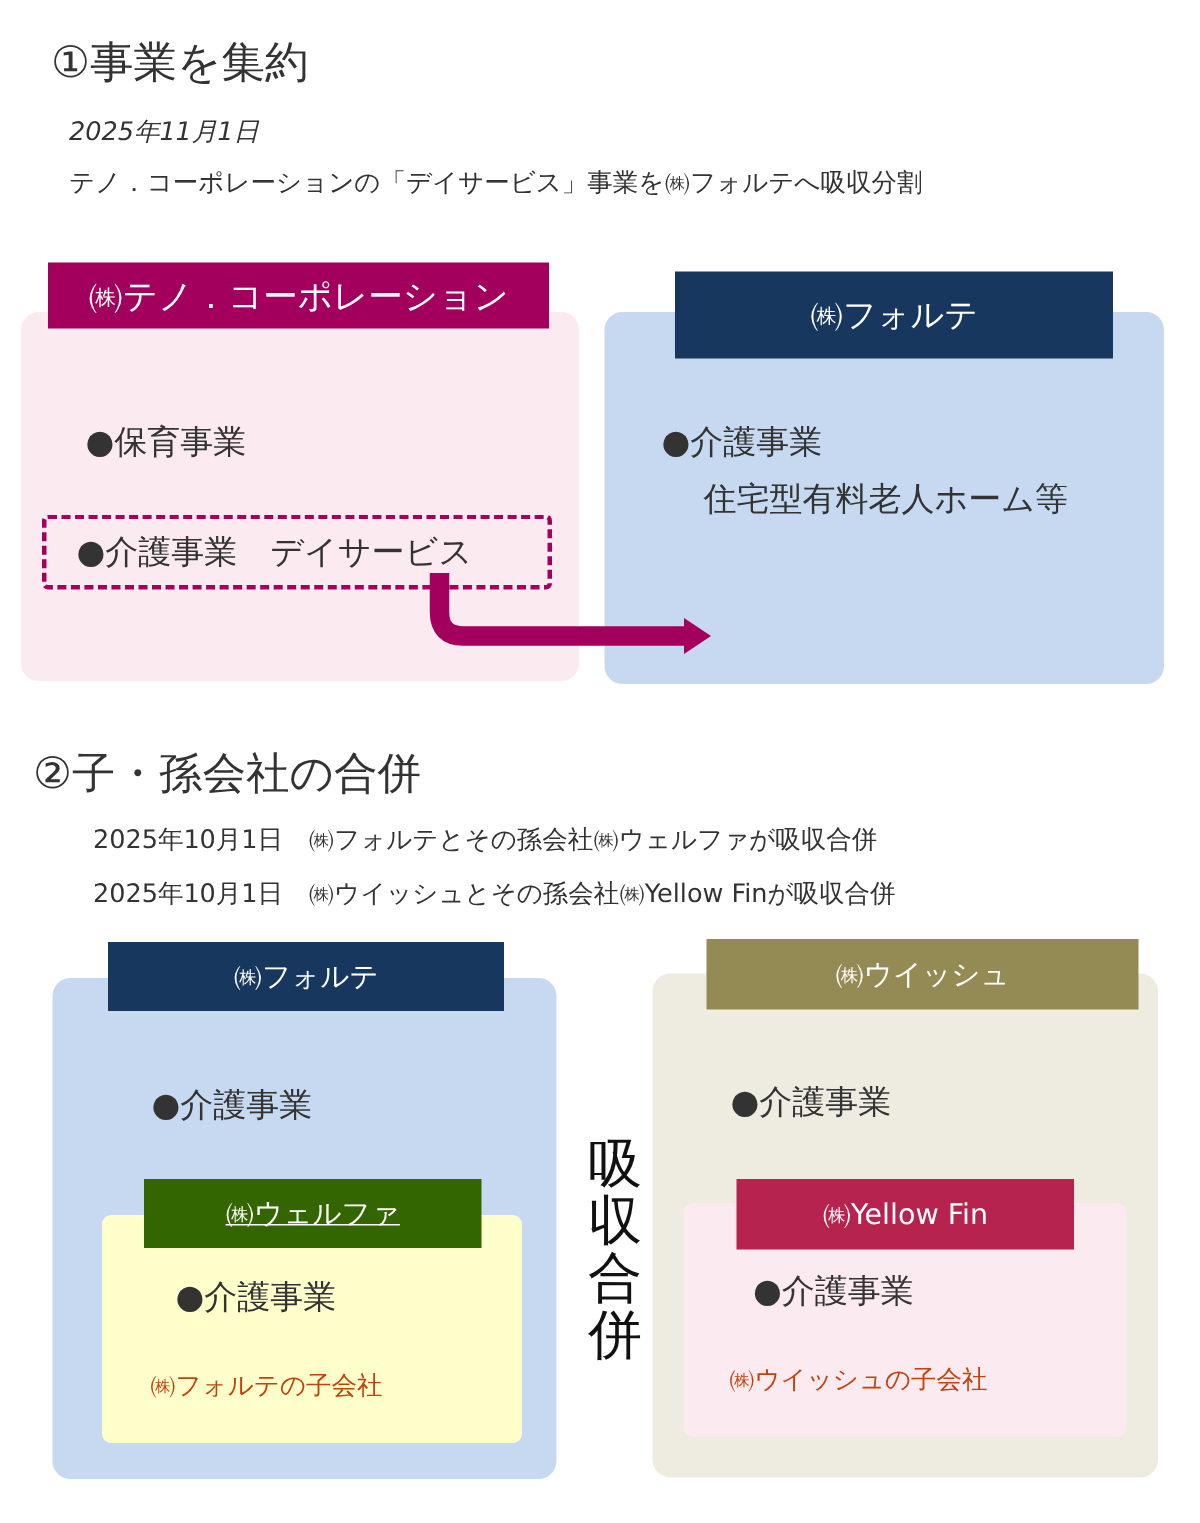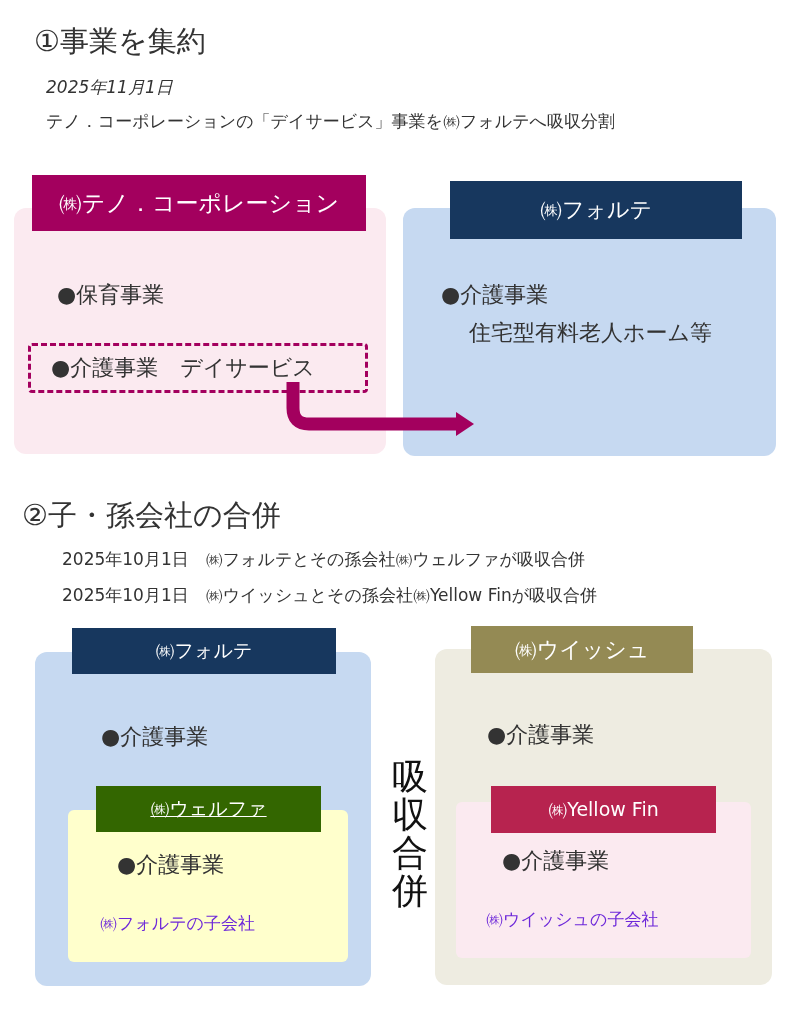--- a/index.html
+++ b/index.html
@@ -6,34 +6,34 @@
   html, body { width: 800px; height: 1015px; background: #ffffff; overflow: hidden; }
   body { position: relative; font-family: "DejaVu Sans", "Liberation Sans", sans-serif; color: #333333; }
   .abs { position: absolute; }
 
   .h1 { font-size: 29px; color: #333; letter-spacing: 0px; white-space: nowrap; }
   .sub { font-size: 17px; color: #333; white-space: nowrap; }
 
   .panel { position: absolute; border-radius: 12px; }
   .label { position: absolute; color: #ffffff; display: flex; align-items: center; justify-content: center; white-space: nowrap; }
   .item { position: absolute; font-size: 22px; color: #333; white-space: nowrap; margin-left: 15px; }
-  .small { position: absolute; font-size: 17px; color: #6d28d9; white-space: nowrap; }
+  .small { position: absolute; font-size: 17px; color: #c2410c; white-space: nowrap; }
 
   .dashed { position: absolute; border: 3px dashed #a3005e; border-radius: 4px; }
   .vert { position: absolute; font-size: 36px; color: #111; line-height: 38px; width: 40px; text-align: center; }
 </style>
 </head>
 <body>
 
 <div class="abs h1" style="left:34px; top:22px;text-align:center;">①事業を集約</div>
 <div class="abs sub" style="left:46px; top:76px;font-style:italic;">2025年11月1日</div>
 <div class="abs sub" style="left:46px; top:110px;">テノ．コーポレーションの「デイサービス」事業を㈱フォルテへ吸収分割</div>
 
 <div class="panel" style="left:14px; top:208px; width:372px; height:246px; background:#fbeaf0;"></div>
-<div class="label" style="left:32px; top:175px; width:334px; height:56px; background:#a3005e; font-size:23px;">㈱テノ．コーポレーション</div>
+<div class="label" style="left:32px; top:175px; width:334px; height:44px; background:#a3005e; font-size:23px;">㈱テノ．コーポレーション</div>
 <div class="item" style="left:42px; top:280px;">●保育事業</div>
 <div class="dashed" style="left:28px; top:343px; width:340px; height:50px;"></div>
 <div class="item" style="left:36px; top:353px;">●介護事業　デイサービス</div>
 
 <div class="panel" style="left:403px; top:208px; width:373px; height:248px; background:#c6d9f1;"></div>
 <div class="label" style="left:450px; top:181px; width:292px; height:58px; background:#17375e; font-size:22px;">㈱フォルテ</div>
 <div class="item" style="left:426px; top:280px;">●介護事業</div>
 <div class="item" style="left:454px; top:318px;">住宅型有料老人ホーム等</div>
 
 <svg class="abs" style="left:270px; top:370px;" width="220" height="80">
@@ -55,19 +55,19 @@
 <div class="small" style="left:100px; top:912px;">㈱フォルテの子会社</div>
 
 <div class="vert" style="left:390px; top:758px;">
   <div>吸</div>
   <div>収</div>
   <div>合</div>
   <div>併</div>
 </div>
 
 <div class="panel" style="left:435px; top:649px; width:337px; height:336px; background:#eeece1;"></div>
-<div class="label" style="left:471px; top:626px; width:222px; height:47px; background:#948a54; font-size:22px;">㈱ウイッシュ</div>
+<div class="label" style="left:471px; top:626px; width:288px; height:47px; background:#948a54; font-size:19px;">㈱ウイッシュ</div>
 <div class="item" style="left:472px; top:720px;">●介護事業</div>
 
 <div class="panel" style="left:456px; top:802px; width:295px; height:156px; background:#fbeaf0; border-radius:6px;"></div>
 <div class="label" style="left:491px; top:786px; width:225px; height:47px; background:#b7234f; font-size:19px;">㈱Yellow Fin</div>
 <div class="item" style="left:487px; top:846px;">●介護事業</div>
 <div class="small" style="left:486px; top:908px;">㈱ウイッシュの子会社</div>
 
 </body></html>

